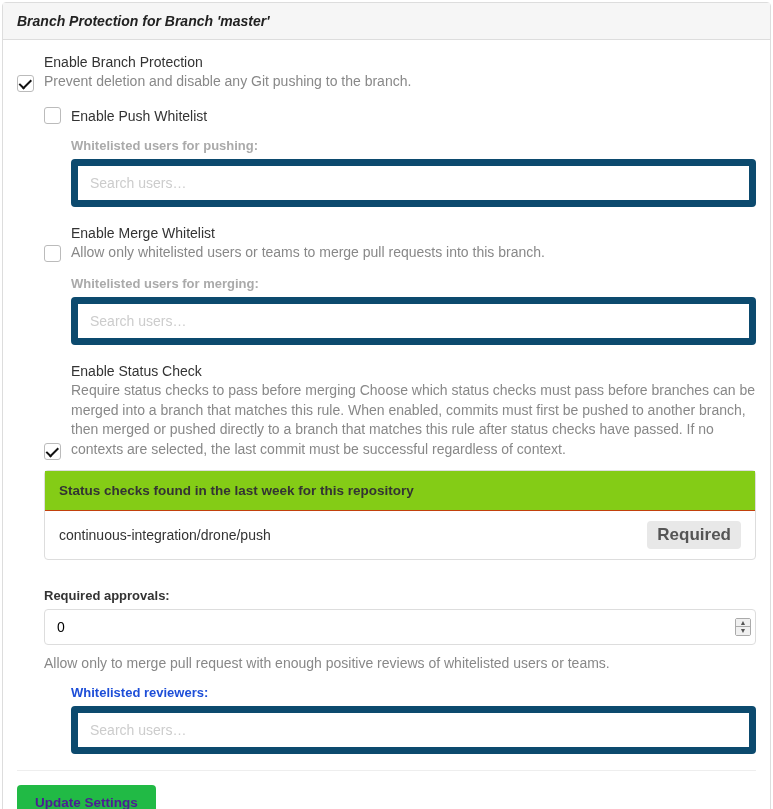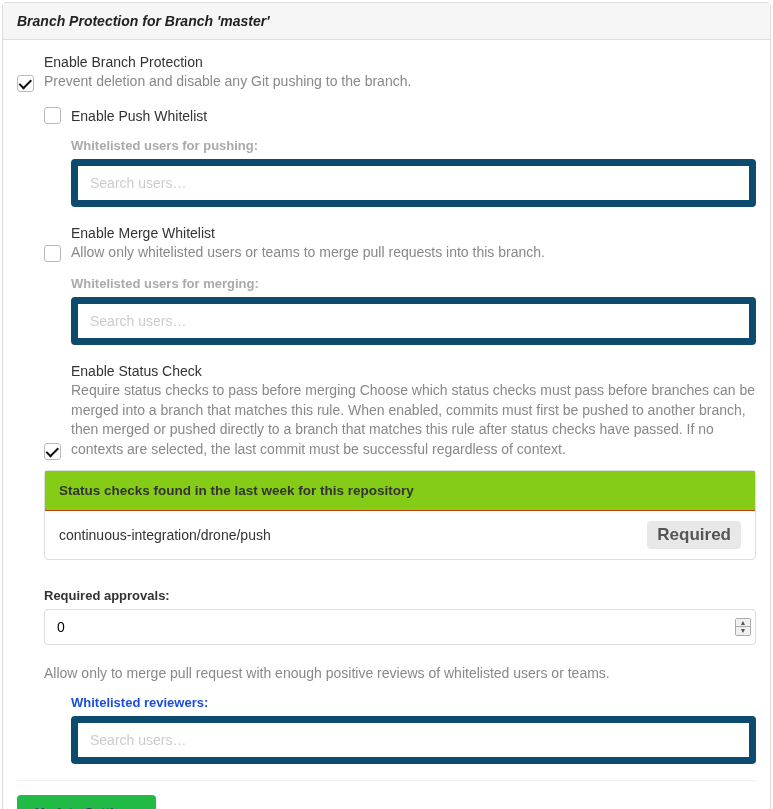--- a/index.html
+++ b/index.html
@@ -155,21 +155,21 @@
       font-size: 7px;
       line-height: 1;
       color: #555;
       background: #f0f0f0;
       cursor: pointer;
     }
     .spinner-btn:first-child { border-bottom: 1px solid #aaa; }
     .req-desc {
       color: #888;
       font-size: 14px;
-      margin-top: 20px;
+      margin-top: 10px;
       margin-left: 27px;
     }
     .divider {
       border: none;
       border-top: 1px solid #eee;
       margin: 16px 0 14px;
     }
     .btn-primary {
       background: #21ba45;
       color: #4c1d95;

